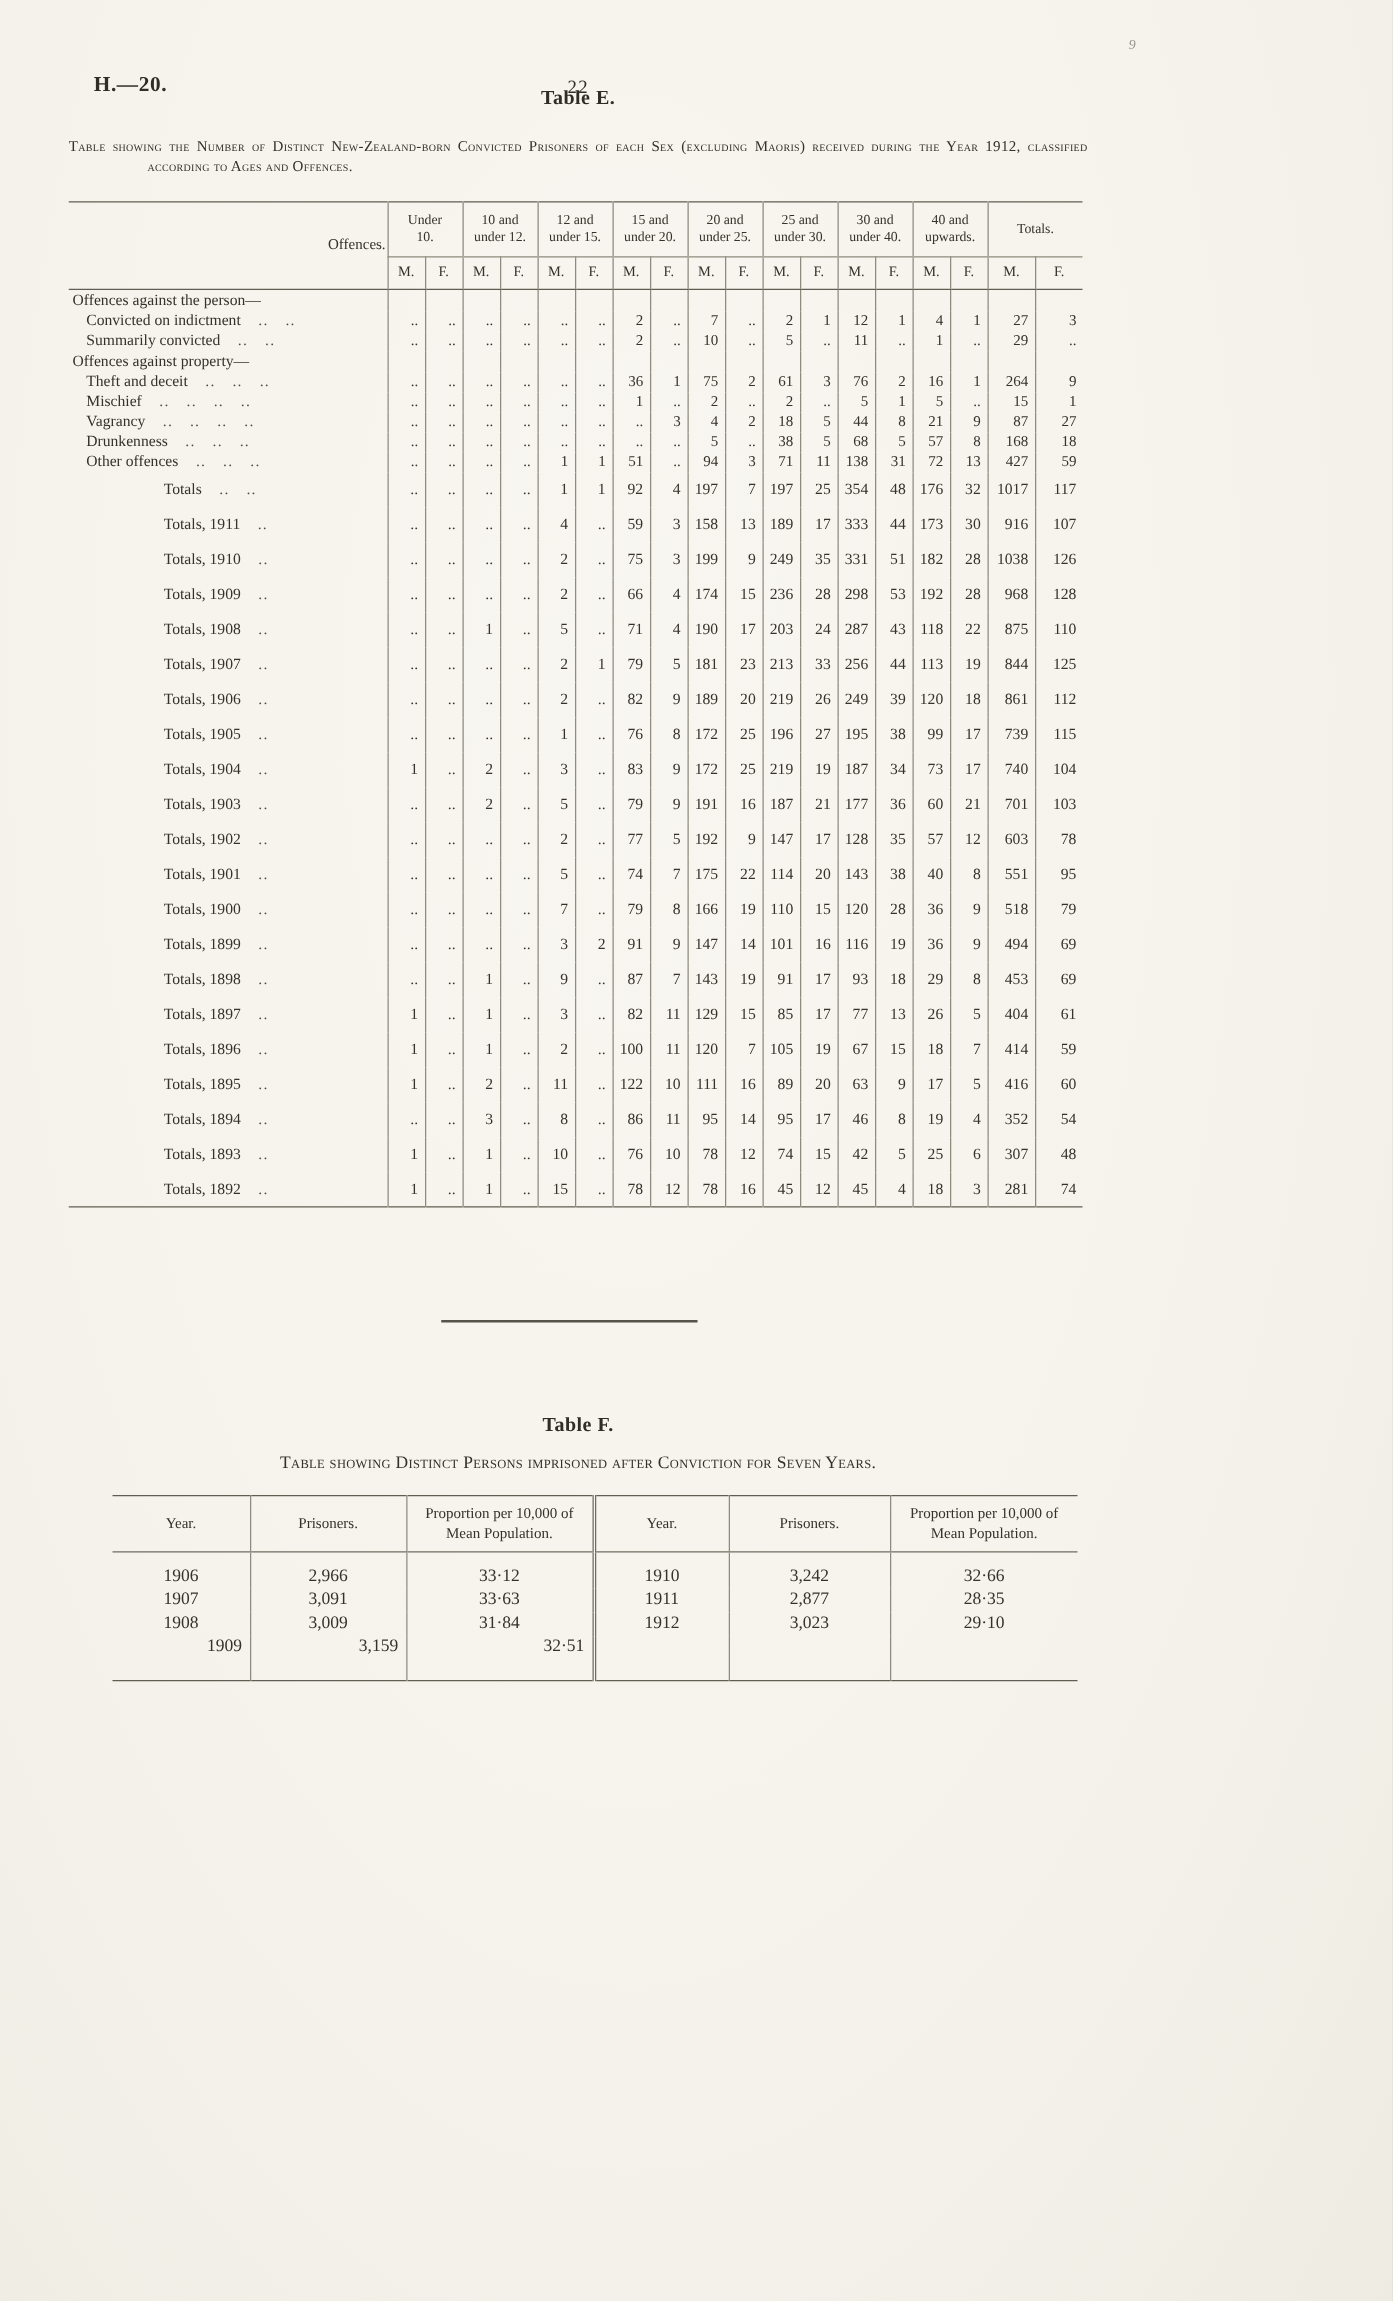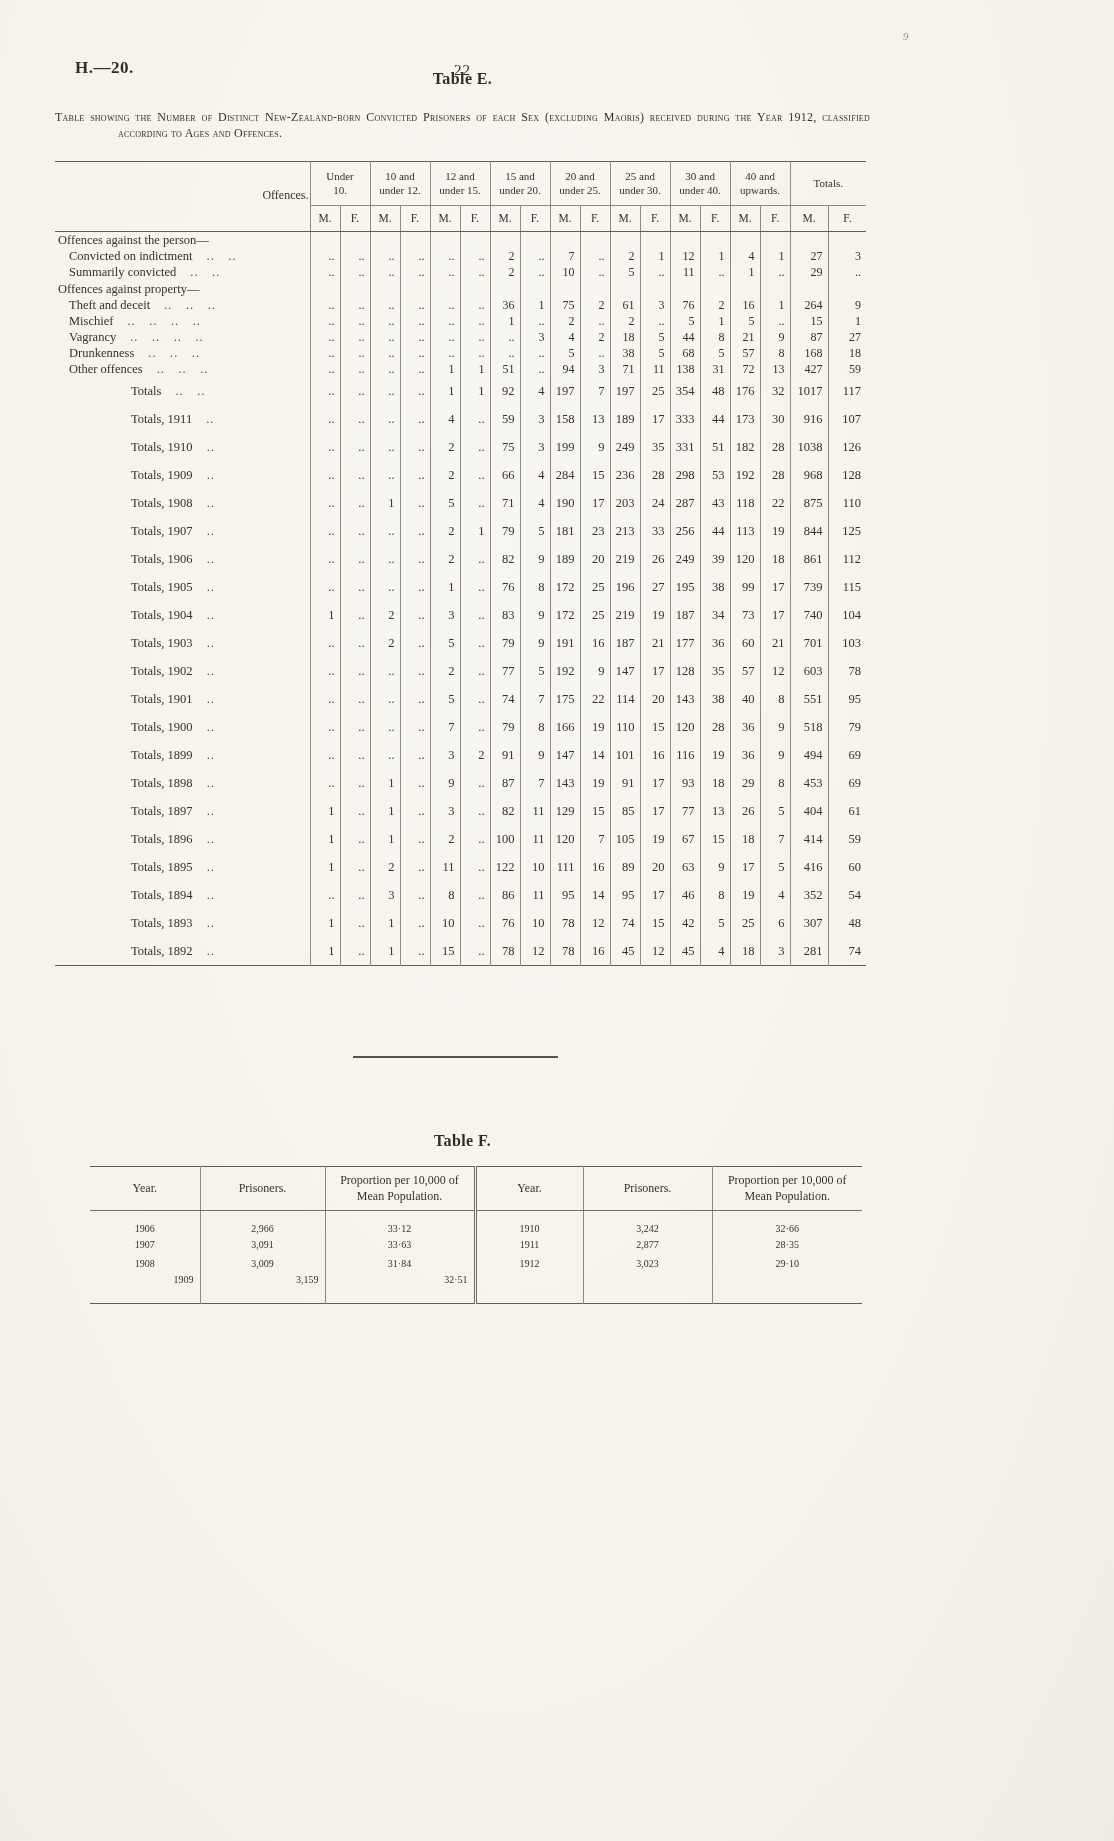--- a/index.html
+++ b/index.html
@@ -72,21 +72,21 @@
     table-layout: fixed;
     width: 772px;
     margin: 16px 0 0 35px;
     border-top: 1.5px solid #605e52;
     border-bottom: 1.5px solid #605e52;
     color: #34322b;
   }
   .summary th { font-weight: normal; font-size: 12px; line-height: 1.3; text-align: center; vertical-align: middle; padding: 6px 6px; border-bottom: 1px solid #6f6d60; }
   .summary th + th, .summary td + td { border-left: 1px solid #8d8b7e; }
   .summary th.mid, .summary td.mid { border-left: 3px double #6f6d60; }
-  .summary td { text-align: center; font-size: 10px; padding: 1px 6px; height: 19px; }
+  .summary td { text-align: center; font-size: 14px; padding: 1px 6px; height: 19px; }
   .summary tbody tr:first-child td { padding-top: 12px; }
   .summary tbody tr:last-child td { padding-bottom: 18px; text-align: right; }
 </style>
 </head>
 <body>
 
 <div class="page">
   <div class="content">
 
     <div class="page-head">
@@ -394,21 +394,21 @@
           <tr class="total">
             <td class="lbl"><span>Totals, 1909</span><span class="dots">..</span></td>
             <td class="val">..</td>
             <td class="val">..</td>
             <td class="val">..</td>
             <td class="val">..</td>
             <td class="val">2</td>
             <td class="val">..</td>
             <td class="val">66</td>
             <td class="val">4</td>
-            <td class="val">284</td>
+            <td class="val">174</td>
             <td class="val">15</td>
             <td class="val">236</td>
             <td class="val">28</td>
             <td class="val">298</td>
             <td class="val">53</td>
             <td class="val">192</td>
             <td class="val">28</td>
             <td class="val">968</td>
             <td class="val">128</td>
           </tr>
@@ -768,20 +768,21 @@
             <td class="val">3</td>
             <td class="val">281</td>
             <td class="val">74</td>
           </tr>
         </tbody>
     </table>
 
     <div class="divider"></div>
 
     <h2 class="caption caption-f">Table F.</h2>
+    <p class="tbl-title center">Table showing Distinct Persons imprisoned after Conviction for Seven Years.</p>
 
     <table class="summary">
       <colgroup>
         <col style="width:110px">
         <col style="width:125px">
         <col style="width:150px">
         <col style="width:108px">
         <col style="width:129px">
         <col style="width:150px">
       </colgroup>

